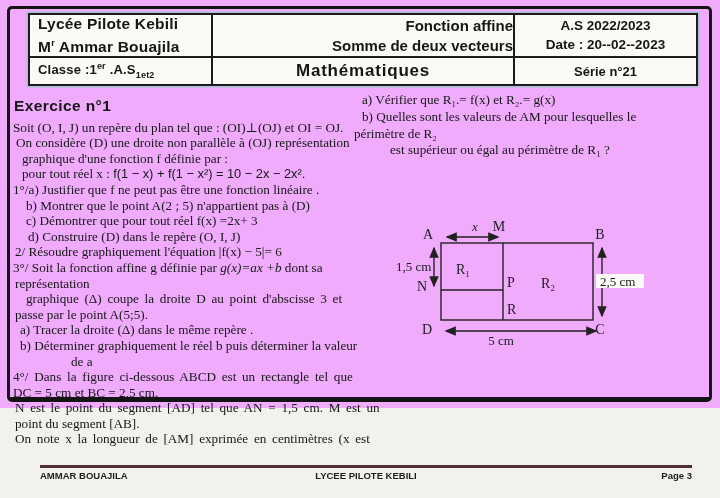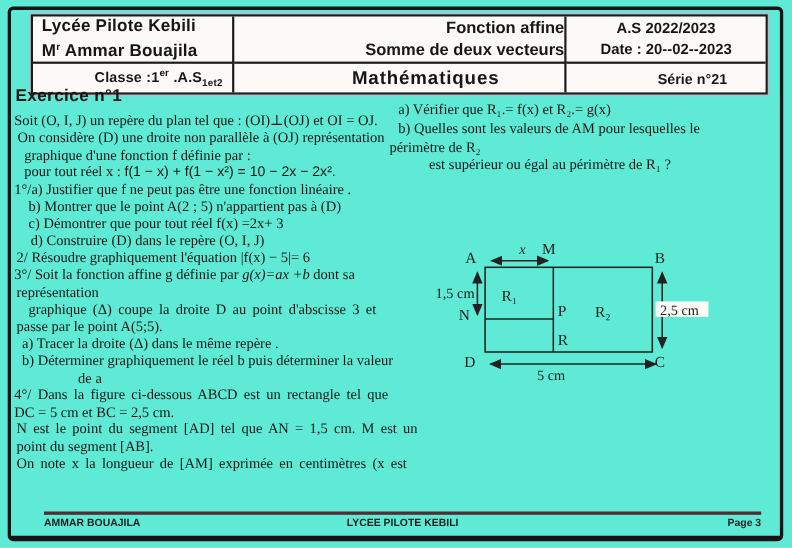--- a/index.html
+++ b/index.html
@@ -5,22 +5,22 @@
   html,body{margin:0;padding:0;}
   body{
     width:720px;height:498px;
     background:#f3f1ec;
     font-family:"Liberation Serif","DejaVu Serif",serif;
     color:#161616;
     position:relative;
     overflow:hidden;
   }
   .page{
-    position:absolute;left:0;top:0;width:720px;height:498px;
-    background:#5eead4;
+    position:absolute;left:0;top:0;width:720px;height:408px;
+    background:#f0abfc;
   }
   .frame{
     position:absolute;left:7px;top:6px;right:8px;bottom:6px;
     border:3px solid #141414;border-bottom-width:5px;border-radius:5px;
     pointer-events:none;
   }
   
   .hdr{
     position:absolute;left:28px;top:13px;width:666px;
     display:grid;
@@ -28,31 +28,31 @@
     grid-template-rows:43px 26px;
     border:2.5px solid #1c1c1c;
     box-shadow:0 0 0 1.5px #a9c2d2;
     background:#fbfaf6;
     font-family:"Liberation Sans","DejaVu Sans",sans-serif;
     font-weight:bold;
   }
   .hdr .c{border-right:2.5px solid #1c1c1c;border-bottom:2.5px solid #1c1c1c;
     display:flex;flex-direction:column;justify-content:center;}
   .hdr .c.last{border-right:none;}
-  .hdr .c.bot{border-bottom:none;margin-left:48px;}
+  .hdr .c.bot{border-bottom:none;}
   .cell-left{padding-left:8px;font-size:15.5px;line-height:19.5px;letter-spacing:.2px;}
   .cell-mid{text-align:right;font-size:15px;line-height:19.5px;}
   .cell-right{text-align:center;font-size:13.5px;line-height:18.5px;}
   .class-line{font-size:13px;}
   .subject{text-align:center;font-size:17px;letter-spacing:.8px;}
   .serie{text-align:center;font-size:13px;}
   sup{font-size:9px;vertical-align:super;}
   sub{font-size:9px;vertical-align:sub;}
   
-  .colL{position:absolute;left:13px;top:80px;width:338px;font-size:13.2px;line-height:15.6px;}
+  .colL{position:absolute;left:13px;top:98px;width:338px;font-size:13.2px;line-height:15.6px;}
   .ex-head{font-family:"Liberation Sans","DejaVu Sans",sans-serif;font-weight:bold;
     font-size:15.5px;letter-spacing:.4px;margin:0 0 6px 1px;}
   .ln{white-space:nowrap;}
   .just{word-spacing:2.4px;}
   .math-sans{font-family:"Liberation Sans","DejaVu Sans",sans-serif;font-size:12.8px;}
   .math-it{font-style:italic;}
   .colR{position:absolute;left:354px;top:92px;width:354px;font-size:13.2px;line-height:16.8px;}
   
   .fig{position:absolute;left:388px;top:198px;}
   .fig text{font-family:"Liberation Serif","DejaVu Serif",serif;font-size:14px;fill:#1b1b1b;}

